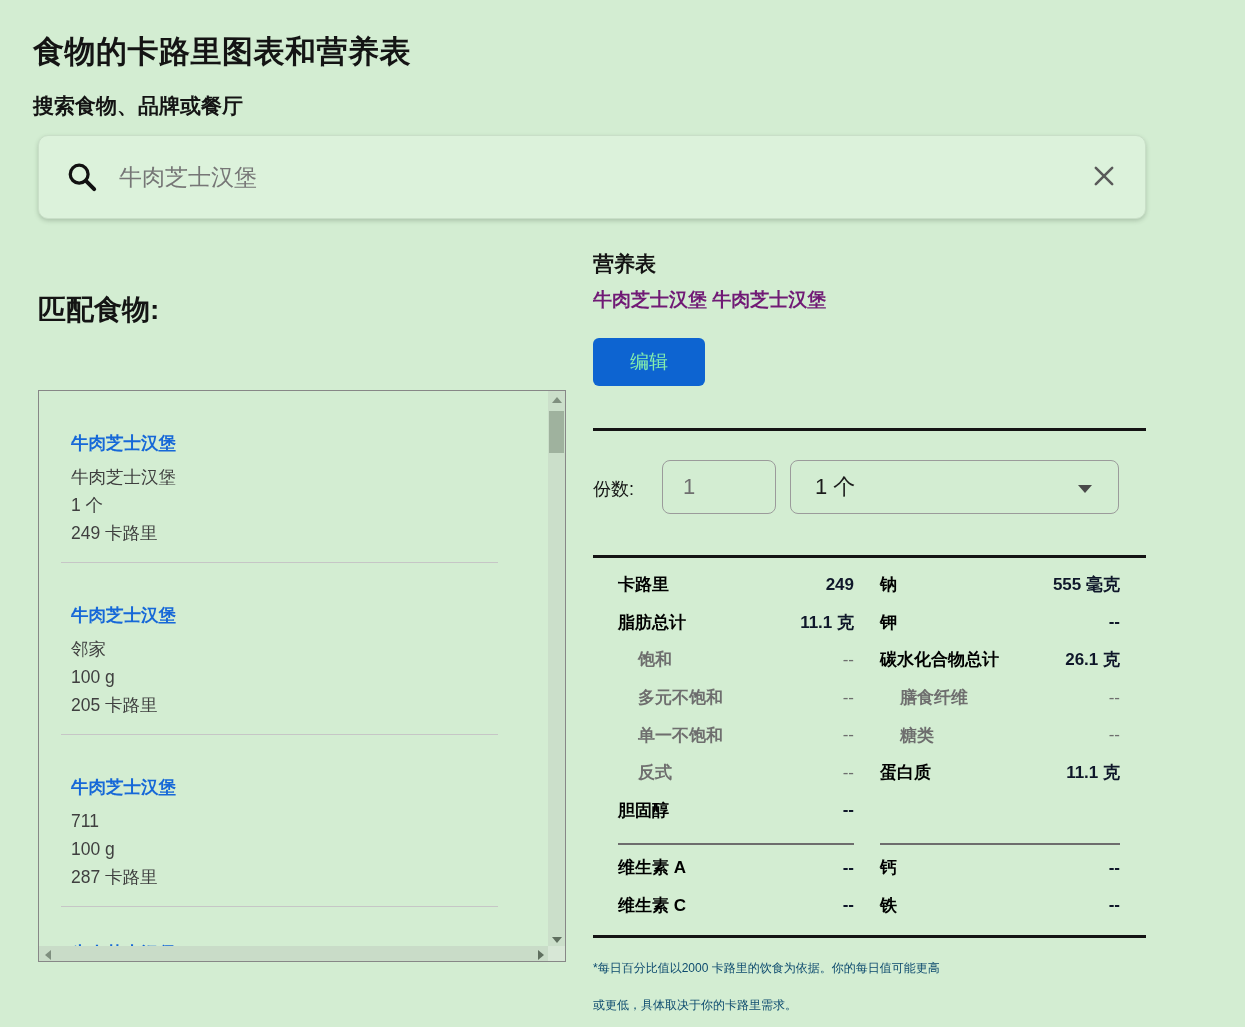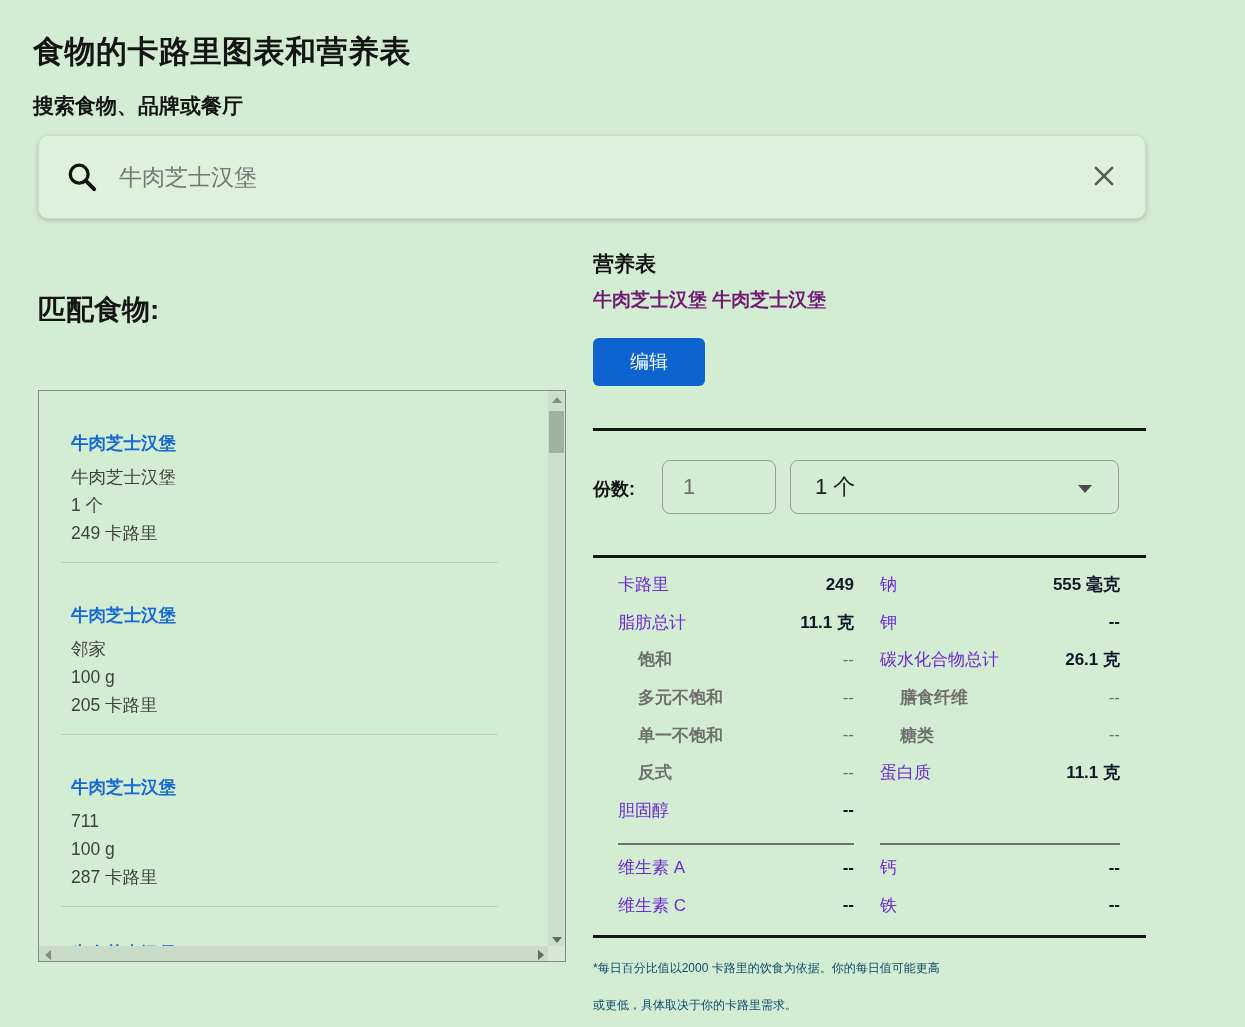--- a/index.html
+++ b/index.html
@@ -30,40 +30,40 @@
   .arr{width:0;height:0;position:absolute;}
   .arr-up{left:4px;top:6px;border-left:5px solid transparent;border-right:5px solid transparent;border-bottom:6px solid #7f8f7f;}
   .arr-down{left:4px;bottom:5px;border-left:5px solid transparent;border-right:5px solid transparent;border-top:6px solid #5f6f5f;}
   .hscroll{position:absolute;left:0;bottom:0;height:15px;width:511px;background:#c9dcc8;}
   .arr-left{left:6px;top:4px;border-top:5px solid transparent;border-bottom:5px solid transparent;border-right:6px solid #7f8f7f;}
   .arr-right{right:6px;top:4px;border-top:5px solid transparent;border-bottom:5px solid transparent;border-left:6px solid #5f6f5f;}
   .scroll-corner{position:absolute;right:0;bottom:0;width:17px;height:15px;background:#d7e7d6;}
 
   .nutri-heading{position:absolute;left:593px;top:250px;font-size:21px;font-weight:700;}
   .nutri-food-name{position:absolute;left:593px;top:287px;font-size:19px;font-weight:700;color:#701a75;cursor:pointer;}
-  .edit-btn{position:absolute;left:593px;top:338px;width:112px;height:48px;background:#0d64d1;color:#ffffff;
+  .edit-btn{position:absolute;left:593px;top:338px;width:112px;height:48px;background:#0d64d1;color:#86efac;
     border:none;border-radius:6px;font-size:19px;cursor:pointer;}
 
   .hr-thick{position:absolute;left:593px;width:553px;height:3px;background:#141414;}
   #hr1{top:428px;} #hr2{top:555px;} #hr3{top:935px;}
 
-  .servings-label{position:absolute;left:593px;top:477px;font-size:18px;font-weight:700;}
+  .servings-label{position:absolute;left:593px;top:477px;font-size:18px;font-weight:400;}
   .servings-input{position:absolute;left:662px;top:460px;width:114px;height:54px;border:1px solid #9b9b9b;border-radius:8px;
     background:transparent;font-size:22px;color:#6f6f6f;padding:0 0 0 20px;outline:none;}
   .unit-select{position:absolute;left:790px;top:460px;width:329px;height:54px;border:1px solid #9b9b9b;border-radius:8px;
     font-size:22px;color:#1c1c1c;display:flex;align-items:center;padding-left:24px;cursor:pointer;}
   .unit-caret{position:absolute;right:26px;top:24px;width:0;height:0;border-left:7px solid transparent;border-right:7px solid transparent;border-top:8px solid #4a4a4a;}
 
   .nutri-col{position:absolute;font-size:17px;}
   #col-left-main{left:618px;top:566px;width:236px;}
   #col-right-main{left:880px;top:566px;width:240px;}
   #col-left-vit{left:618px;top:843px;width:236px;}
   #col-right-vit{left:880px;top:843px;width:240px;}
   .nrow{height:37.6px;display:flex;align-items:center;justify-content:space-between;}
-  .nrow .lbl{font-weight:400;color:#6d28d9;}
+  .nrow .lbl{font-weight:700;color:#000000;}
   .nrow .val{font-weight:700;color:#0f172a;}
   .nrow.sub .lbl{font-weight:700;color:#6e6e6e;padding-left:20px;}
   .nrow.sub .val{font-weight:400;color:#6e6e6e;}
   .hr-thin{height:2px;background:#6d6d6d;margin-bottom:4px;}
 
   .footnote{position:absolute;left:593px;top:950px;width:560px;font-size:12px;line-height:37px;color:#0c4a6e;}
 </style>
 </head>
 <body>
 

